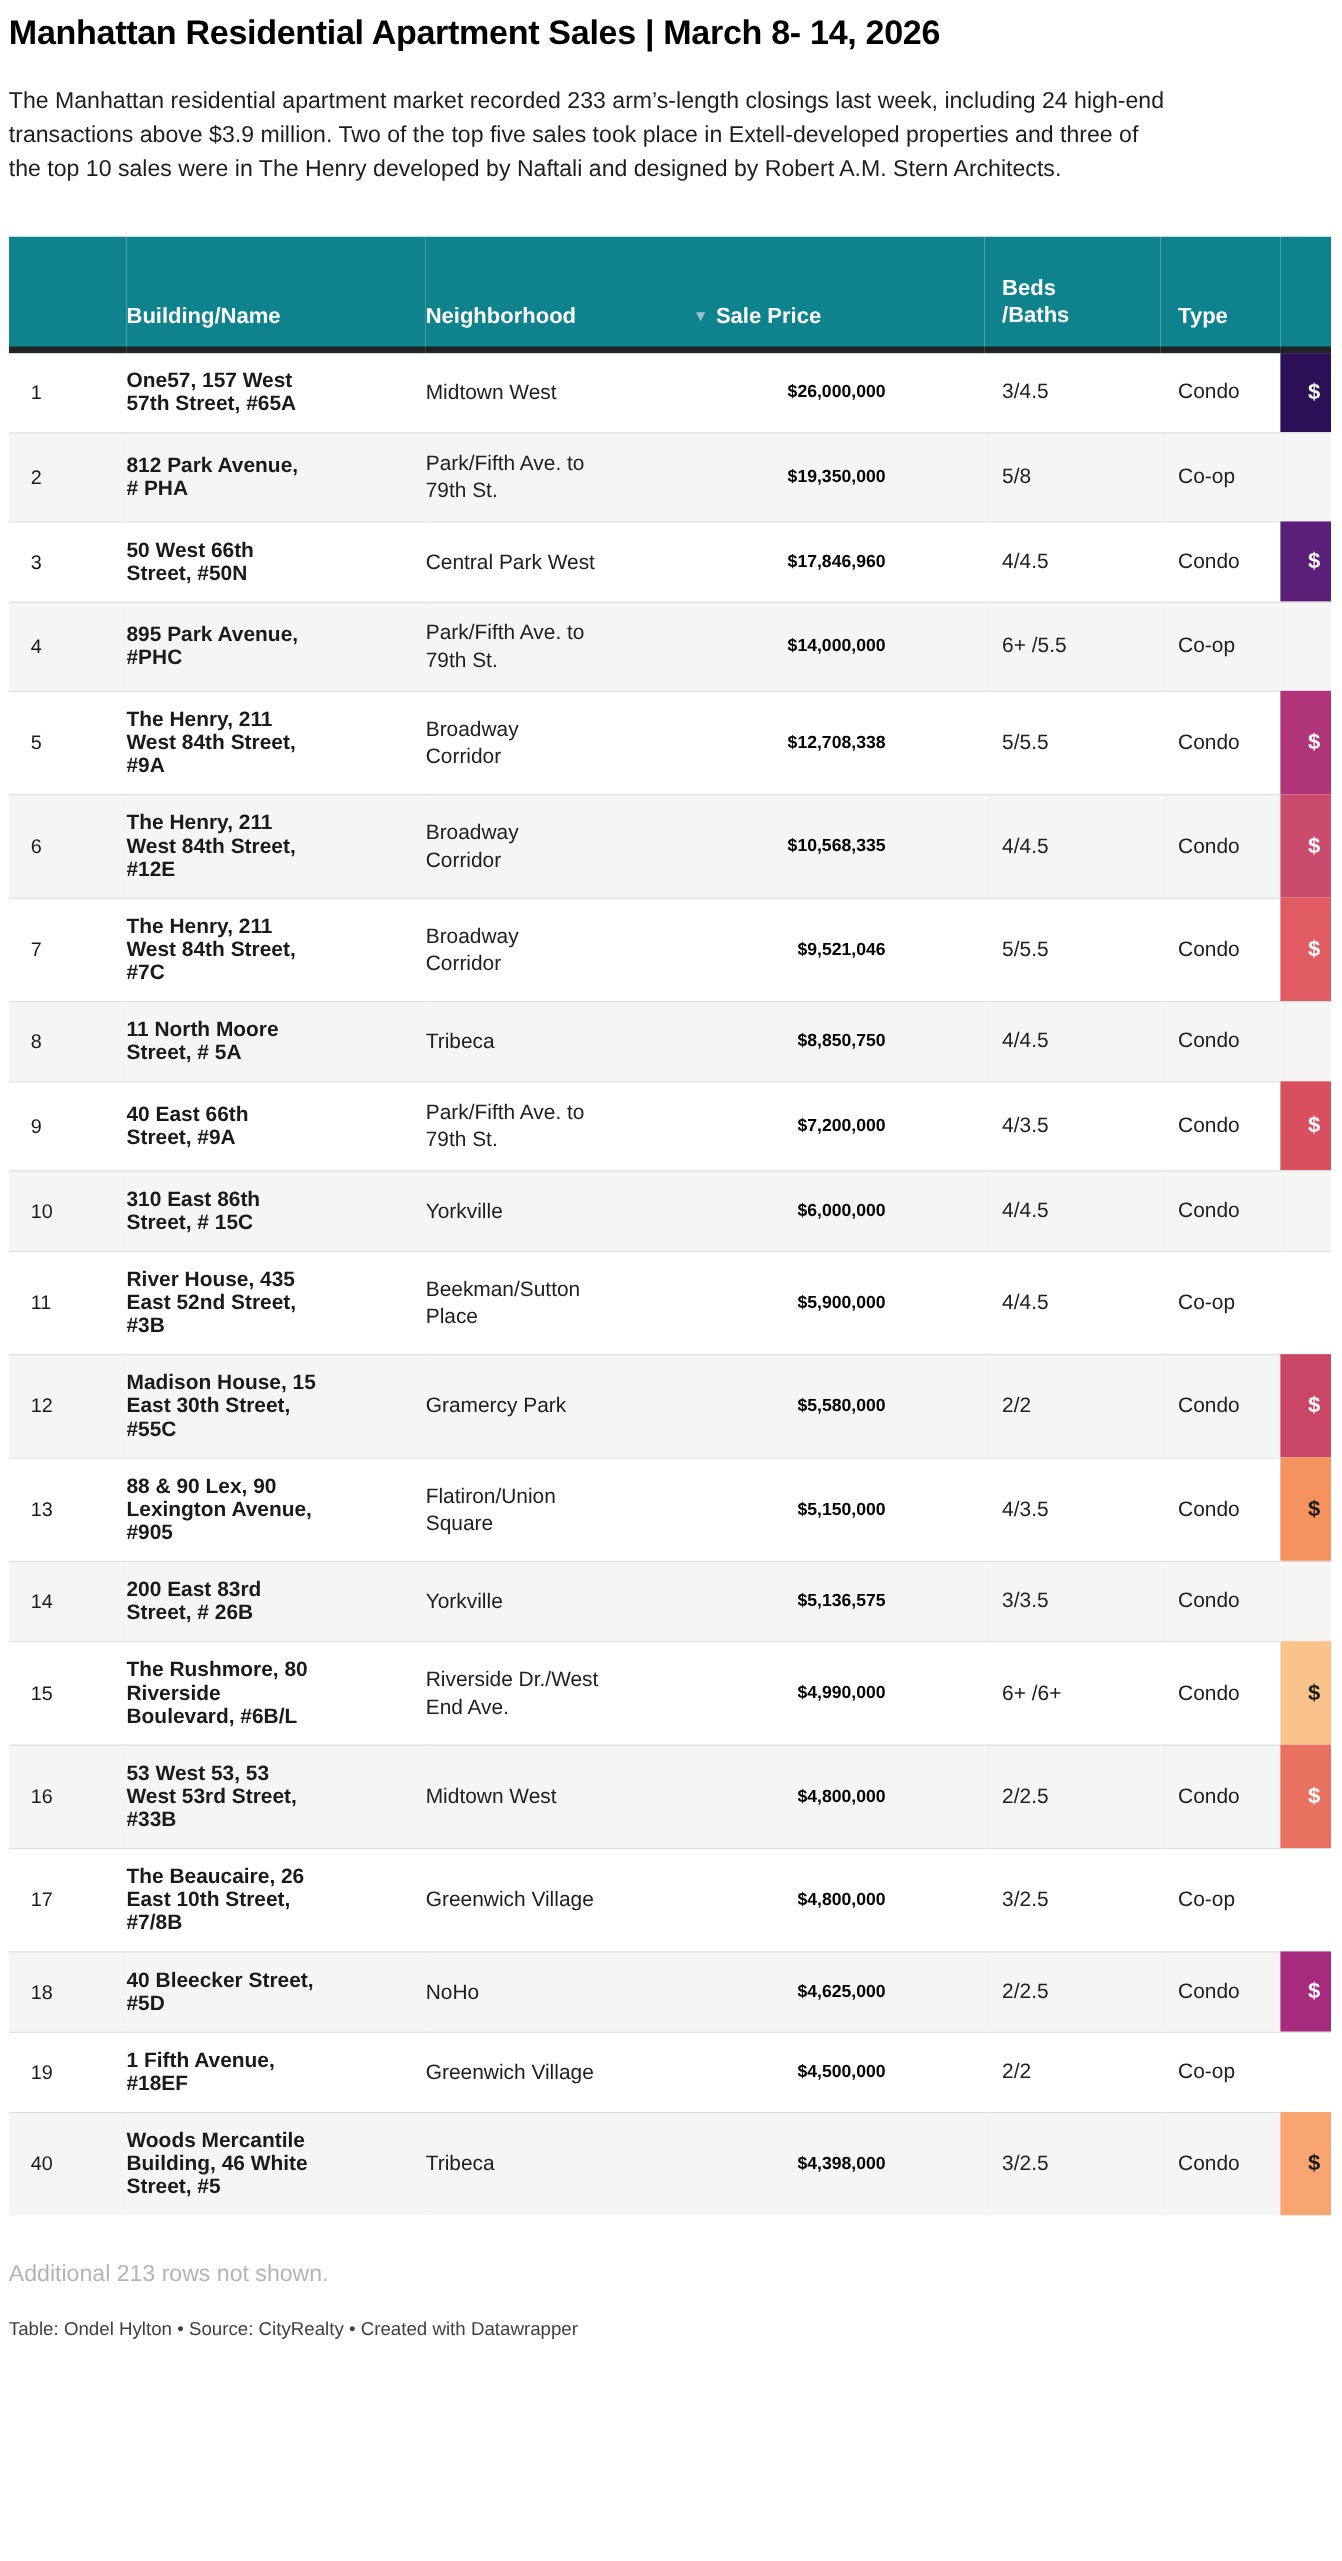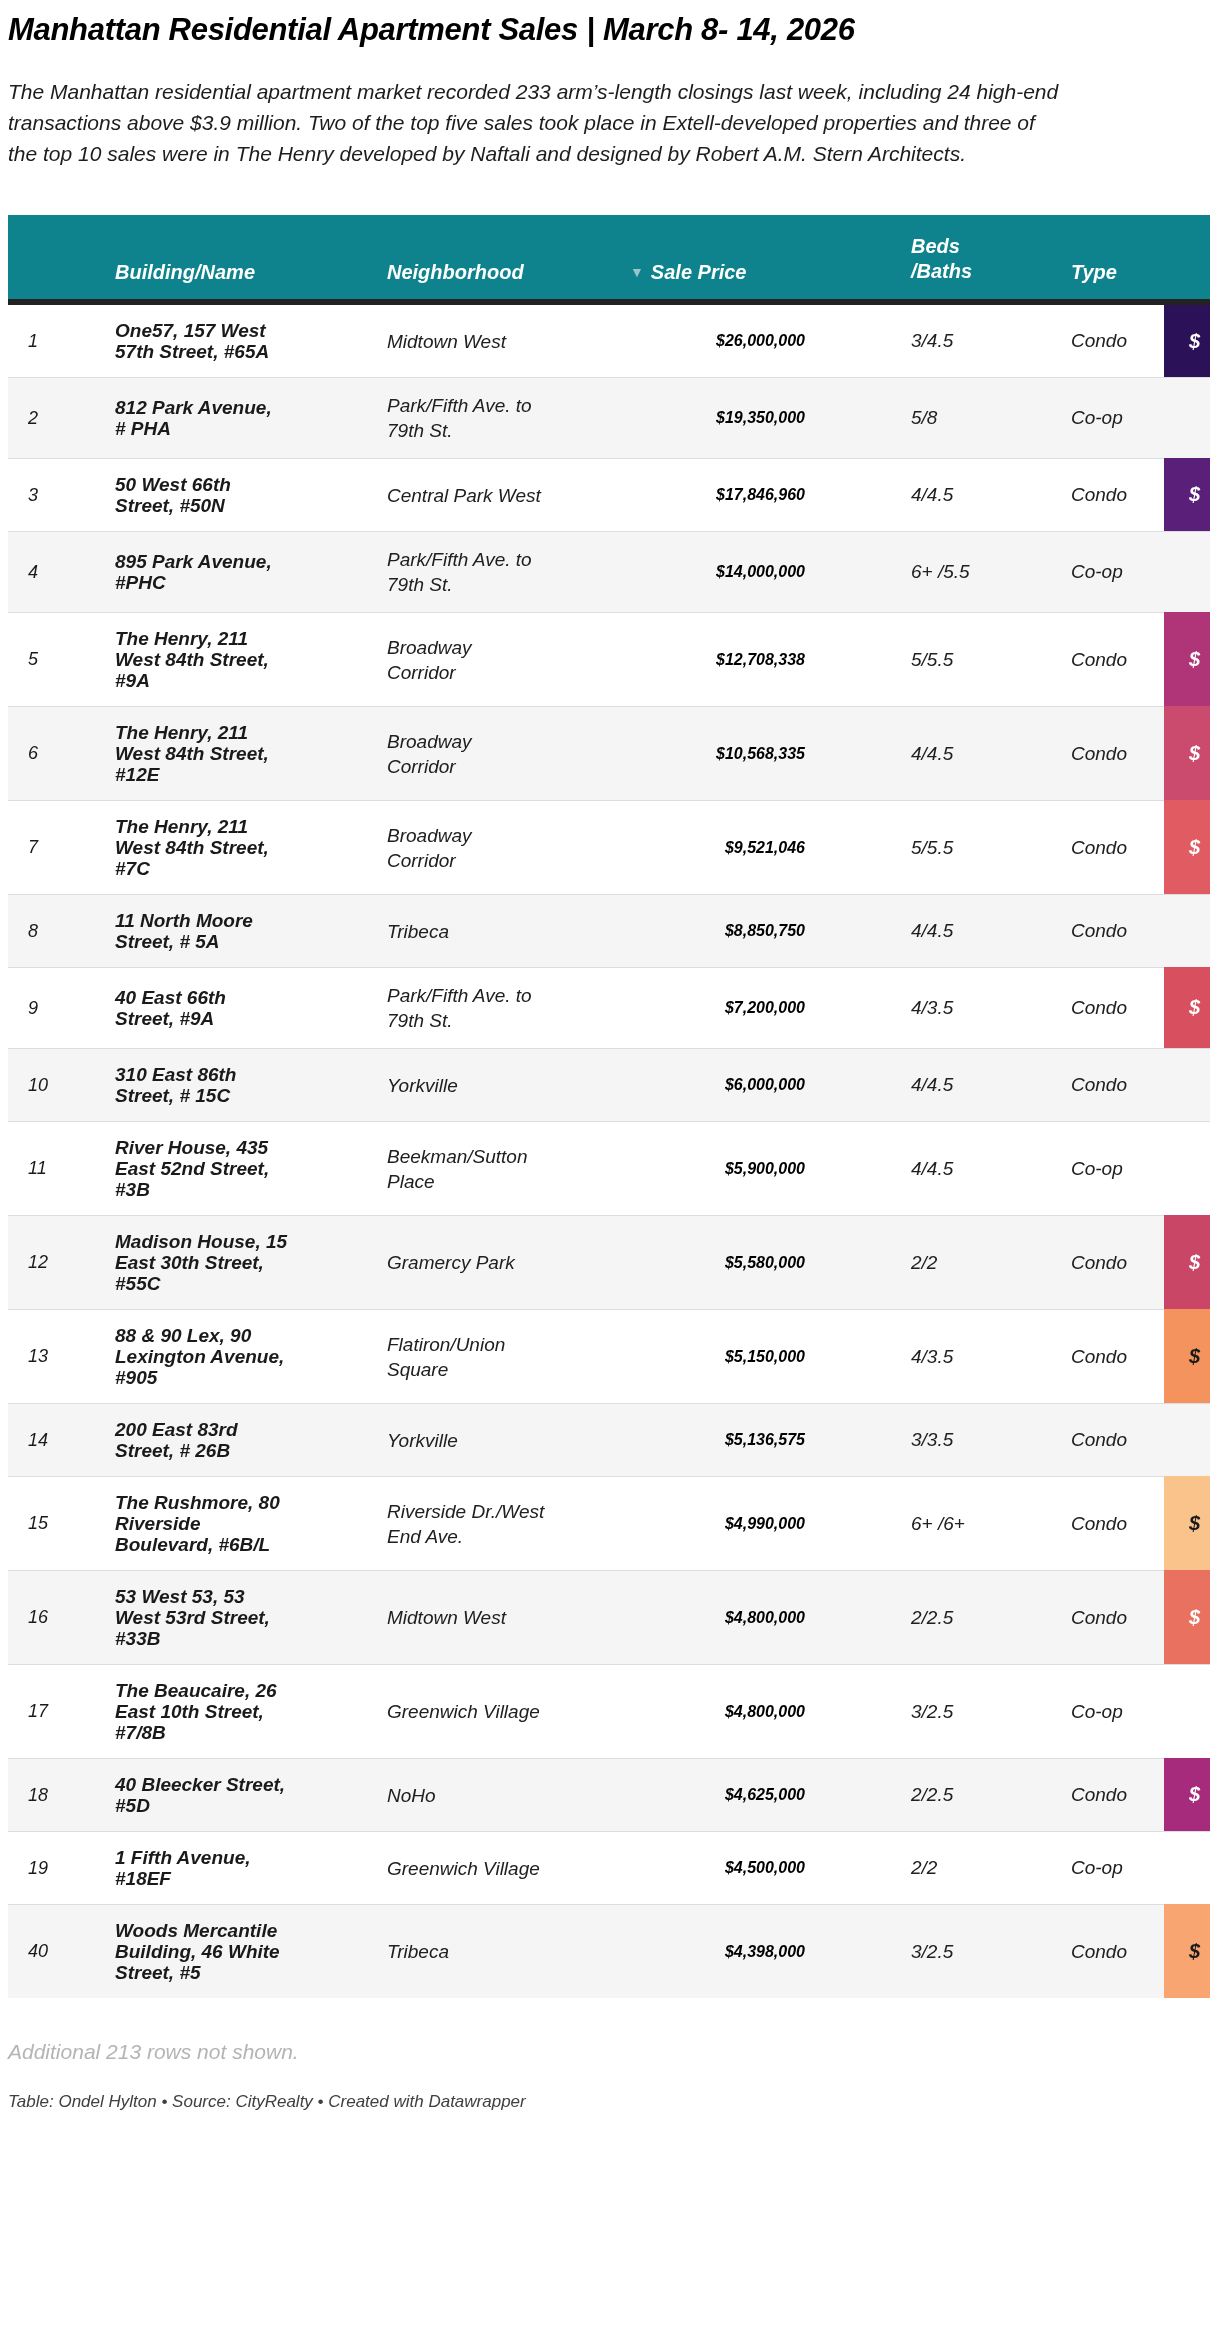--- a/index.html
+++ b/index.html
@@ -1,21 +1,21 @@
 <!DOCTYPE html>
 <html><head>
 <meta charset="utf-8">
 <style>
   html, body { margin: 0; padding: 0; background: #ffffff; }
   body {
     width: 1220px;
     font-family: "Liberation Sans", sans-serif;
     color: #1a1a1a;
   }
-  .container { padding: 12px 24px 0 8px; font-style: italic; }
+  .container { padding: 12px 24px 0 8px; }
 
   .page-title {
     font-size: 31px;
     font-weight: 700;
     letter-spacing: -0.3px;
     margin: 0 0 28px 0;
     color: #000000;
   }
   .page-desc {
     font-size: 21px;
@@ -43,21 +43,21 @@
   col.c-type  { width: 109px; }
   col.c-heat  { width: 241px; }
 
   thead th {
     background: #0e838d;
     color: #ffffff;
     font-size: 20px;
     font-weight: 700;
     text-align: left;
     vertical-align: bottom;
-    height: 90px;
+    height: 106px;
     box-sizing: border-box;
     padding: 0 0 15px 0;
     border-bottom: 6px solid #222222;
     margin-top: 13px;
   }
   thead th.h-beds { white-space: pre-line; line-height: 25px; }
   thead th.h-price { text-align: left; padding-right: 25px; }
   thead th.h-beds, thead th.h-type { padding-left: 16px; }
   .sort-arrow {
     color: #9cc5ca;

